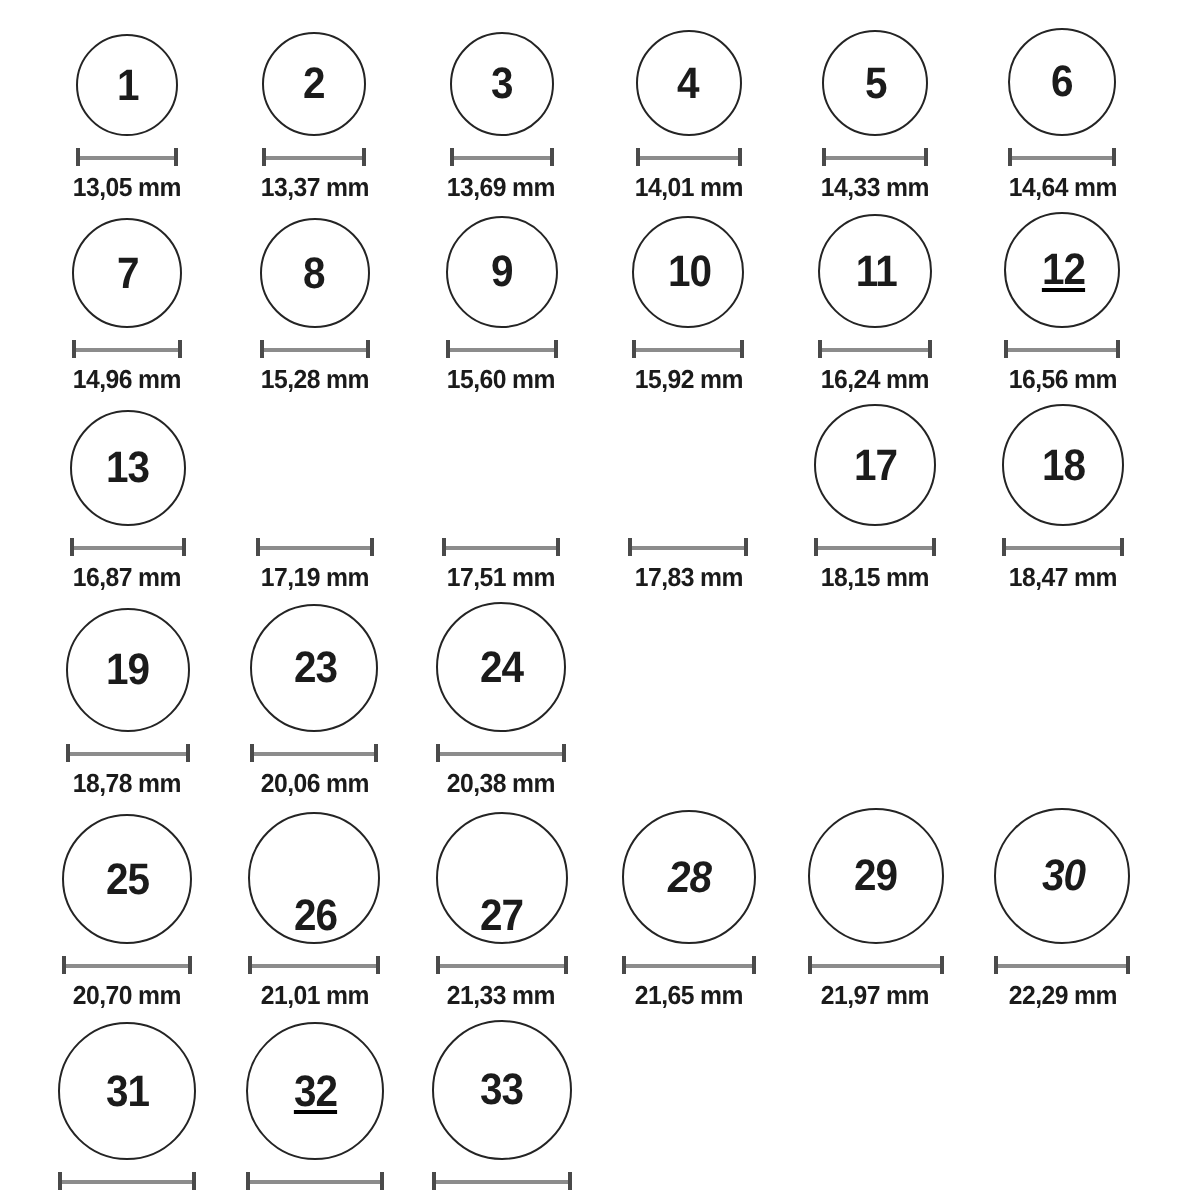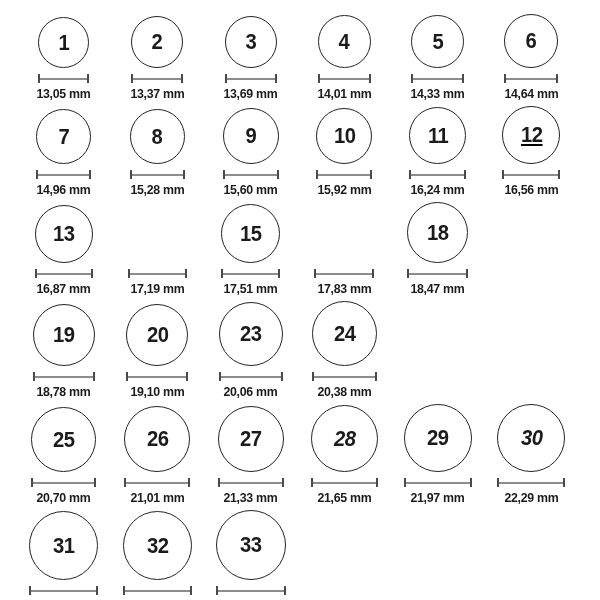--- a/index.html
+++ b/index.html
@@ -197,33 +197,39 @@
         </div>
       <div class="label">16,87 mm</div>
     </div>
     <div class="cell">
       <div class="measure" style="width: 59px;">
           <div class="bar"></div>
         </div>
       <div class="label">17,19 mm</div>
     </div>
     <div class="cell">
-      <div class="circle" style="width: 59px; height: 59px;">
-          <span class="num">15</span>
-        </div>
       <div class="measure" style="width: 59px;">
           <div class="bar"></div>
         </div>
       <div class="label">17,51 mm</div>
     </div>
     <div class="cell">
       <div class="measure" style="width: 60px;">
           <div class="bar"></div>
         </div>
       <div class="label">17,83 mm</div>
+    </div>
+    <div class="cell">
+      <div class="circle" style="width: 61px; height: 61px;">
+          <span class="num">17</span>
+        </div>
+      <div class="measure" style="width: 61px;">
+          <div class="bar"></div>
+        </div>
+      <div class="label">18,15 mm</div>
     </div>
     <div class="cell">
       <div class="circle" style="width: 61px; height: 61px;">
           <span class="num">18</span>
         </div>
       <div class="measure" style="width: 61px;">
           <div class="bar"></div>
         </div>
       <div class="label">18,47 mm</div>
     </div>
@@ -233,29 +239,20 @@
     <div class="cell">
       <div class="circle" style="width: 62px; height: 62px; align-items: center;">
           <span class="num">19</span>
         </div>
       <div class="measure" style="width: 62px;">
           <div class="bar"></div>
         </div>
       <div class="label">18,78 mm</div>
     </div>
     <div class="cell">
-      <div class="circle" style="width: 62px; height: 62px;">
-          <span class="num">20</span>
-        </div>
-      <div class="measure" style="width: 62px;">
-          <div class="bar"></div>
-        </div>
-      <div class="label">19,10 mm</div>
-    </div>
-    <div class="cell">
       <div class="circle" style="width: 64px; height: 64px;">
           <span class="num">23</span>
         </div>
       <div class="measure" style="width: 64px;">
           <div class="bar"></div>
         </div>
       <div class="label">20,06 mm</div>
     </div>
     <div class="cell">
       <div class="circle" style="width: 65px; height: 65px;">
@@ -272,30 +269,30 @@
     <div class="cell">
       <div class="circle" style="width: 65px; height: 65px;">
           <span class="num">25</span>
         </div>
       <div class="measure" style="width: 65px;">
           <div class="bar"></div>
         </div>
       <div class="label">20,70 mm</div>
     </div>
     <div class="cell">
-      <div class="circle" style="width: 66px; height: 66px;">
+      <div class="circle" style="width: 66px; height: 66px; align-items: flex-end;">
           <span class="num">26</span>
         </div>
       <div class="measure" style="width: 66px;">
           <div class="bar"></div>
         </div>
       <div class="label">21,01 mm</div>
     </div>
     <div class="cell">
-      <div class="circle" style="width: 66px; height: 66px;">
+      <div class="circle" style="width: 66px; height: 66px; align-items: flex-end;">
           <span class="num">27</span>
         </div>
       <div class="measure" style="width: 66px;">
           <div class="bar"></div>
         </div>
       <div class="label">21,33 mm</div>
     </div>
     <div class="cell">
       <div class="circle" style="width: 67px; height: 67px; font-style: italic;">
           <span class="num">28</span>
@@ -329,21 +326,21 @@
     <div class="cell">
       <div class="circle" style="width: 69px; height: 69px; text-align: center;">
           <span class="num">31</span>
         </div>
       <div class="measure" style="width: 69px;">
           <div class="bar"></div>
         </div>
       <div class="label">22,61 mm</div>
     </div>
     <div class="cell">
-      <div class="circle" style="width: 69px; height: 69px;">
+      <div class="circle" style="width: 69px; height: 69px; text-decoration: underline;">
           <span class="num">32</span>
         </div>
       <div class="measure" style="width: 69px;">
           <div class="bar"></div>
         </div>
       <div class="label">22,92 mm</div>
     </div>
     <div class="cell">
       <div class="circle" style="width: 70px; height: 70px;">
           <span class="num">33</span>

